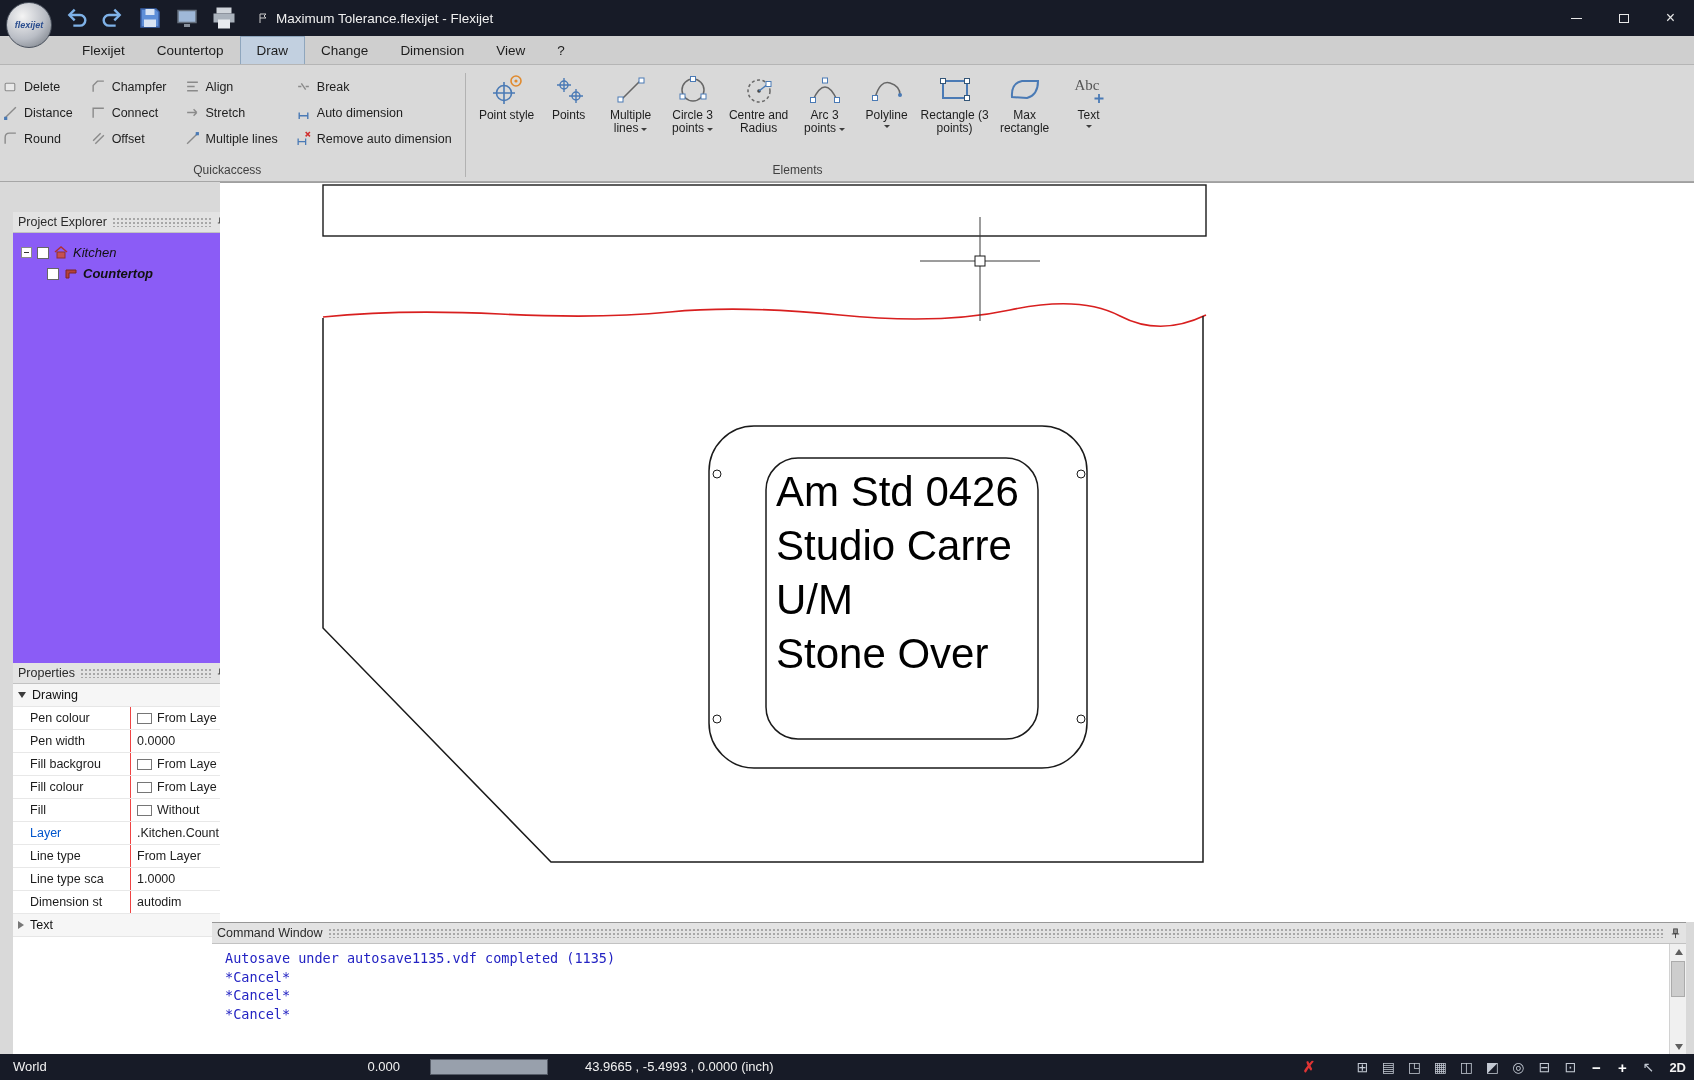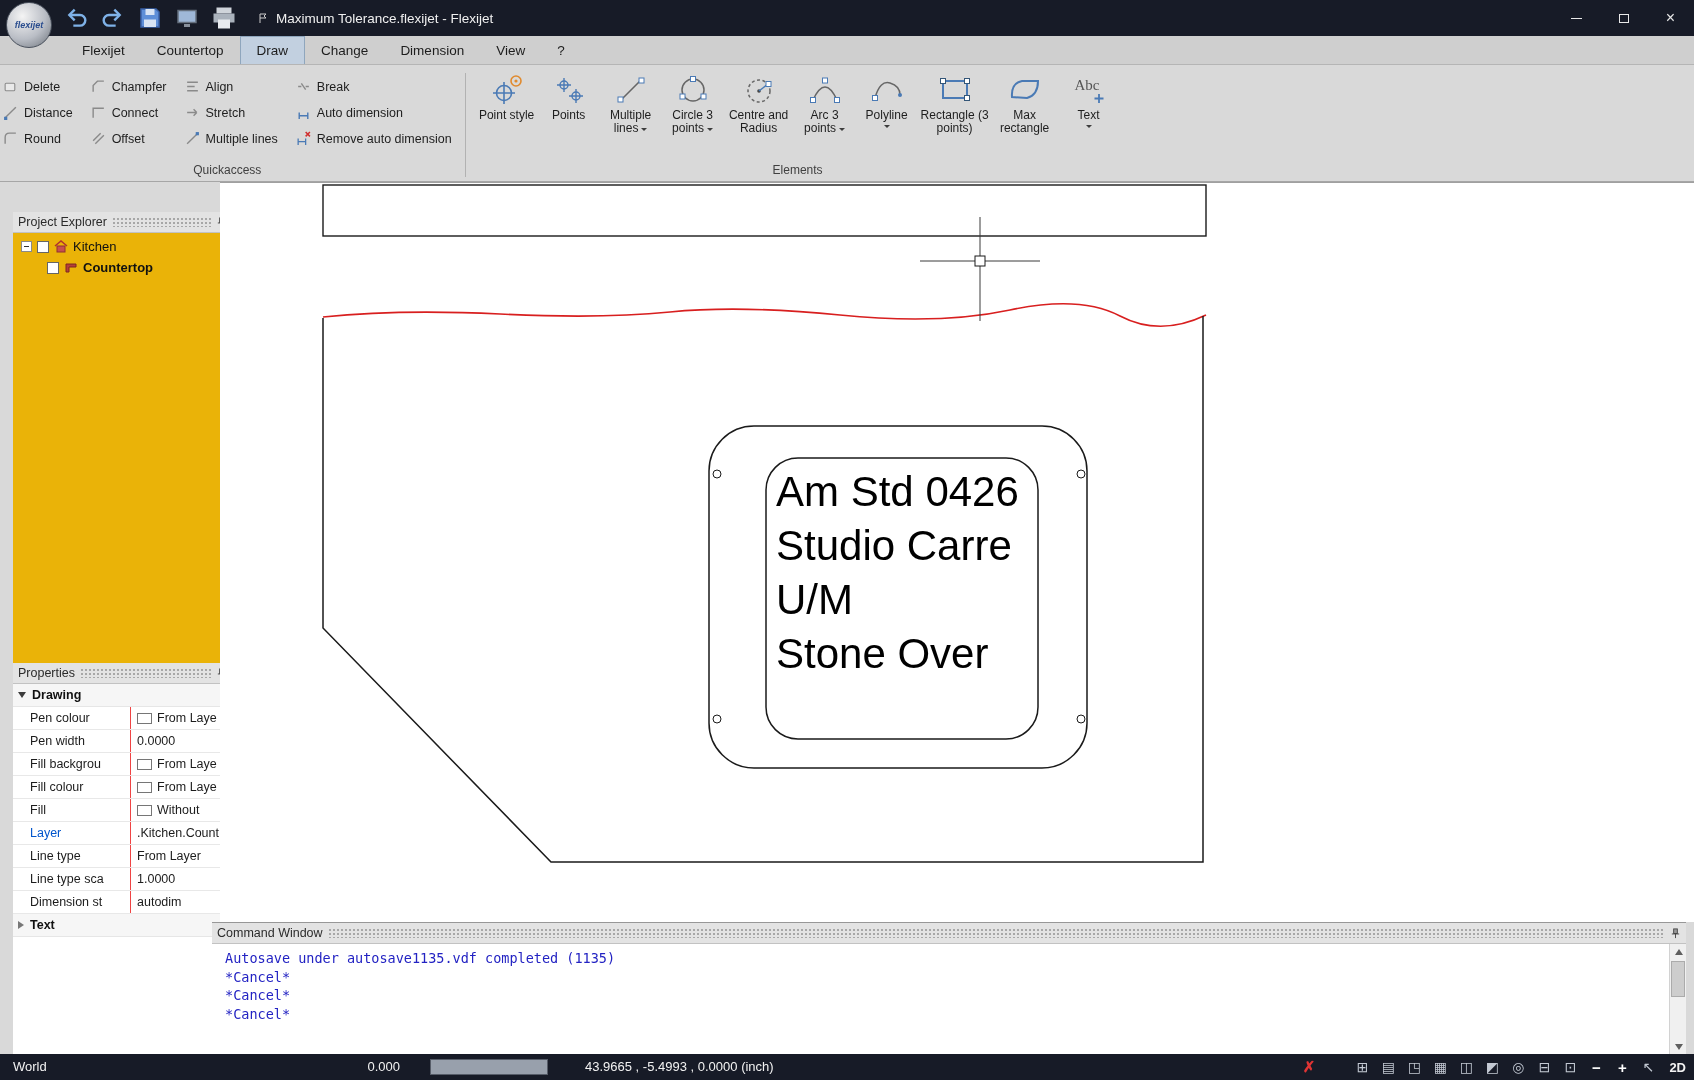--- a/index.html
+++ b/index.html
@@ -51,33 +51,33 @@
   .dd-below { display:block; margin:3px auto 0; top:0; }
 
   
   .leftpanel { position:absolute; left:13px; top:182px; width:220px; bottom:26px; background:#fff;
     border-right:1px solid #8f8f8f;margin-top:30px; }
   .phdr { height:21px; background:#e3e3e3; border-bottom:1px solid #c2c2c2; display:flex;
     align-items:center; font-size:12.5px; color:#2b2b2b; padding:0 5px; gap:5px; }
   .dots { flex:1; height:10px;
     background-image:radial-gradient(#a7a7a7 0.8px, transparent 0.9px); background-size:4px 4px; }
   .pe-section { position:absolute; top:0; left:0; right:0; height:451px; display:flex; flex-direction:column; }
-  .tree { flex:1; background:#eab308; padding-top:3px; }
+  .tree { flex:1; background:#8b5cf6; padding-top:9px;font-style:italic; }
   .tree-row { display:flex; align-items:center; height:21px; font-size:13px; gap:5px; padding-left:8px; color:#111; }
   .tree-row.child { padding-left:34px; }
   .tree-row.child b { font-weight:bold; }
   .expander { width:11px; height:11px; border:1px solid #8a8a8a; background:#fff; display:flex;
     align-items:center; justify-content:center; flex:none; }
   .expander i { display:block; width:5px; height:1px; background:#333; }
   .checkbox { width:12px; height:12px; border:1px solid #666; background:#fff; flex:none; }
 
   .props-section { position:absolute; top:451px; left:0; right:0; bottom:22px; display:flex; flex-direction:column; }
   .props-body { flex:1; background:#fff; overflow:hidden; }
   .section-row { display:flex; align-items:center; height:23px; border-bottom:1px solid #e6e6e6;
-    font-size:12.5px; font-weight:bold; color:#111; padding-left:5px; gap:6px; background:#f6f6f6; }
+    font-size:12.5px; font-weight:normal; color:#111; padding-left:5px; gap:6px; background:#f6f6f6; }
   .tri-exp { width:0; height:0; border-left:4px solid transparent; border-right:4px solid transparent;
     border-top:6px solid #3c3c3c; }
   .tri-col { width:0; height:0; border-top:4px solid transparent; border-bottom:4px solid transparent;
     border-left:6px solid #777; }
   .prow { display:flex; height:23px; border-bottom:1px solid #e8e8e8; font-size:12.5px; align-items:stretch; }
   .plabel { width:118px; padding-left:17px; color:#1c1c1c; border-right:1px solid #ef4444;
     display:flex; align-items:center; white-space:nowrap; overflow:hidden; }
   .plabel.blue { color:#0055cc; }
   .pvalue { flex:1; padding-left:6px; display:flex; align-items:center; gap:5px; color:#1c1c1c;
     white-space:nowrap; overflow:hidden; }

